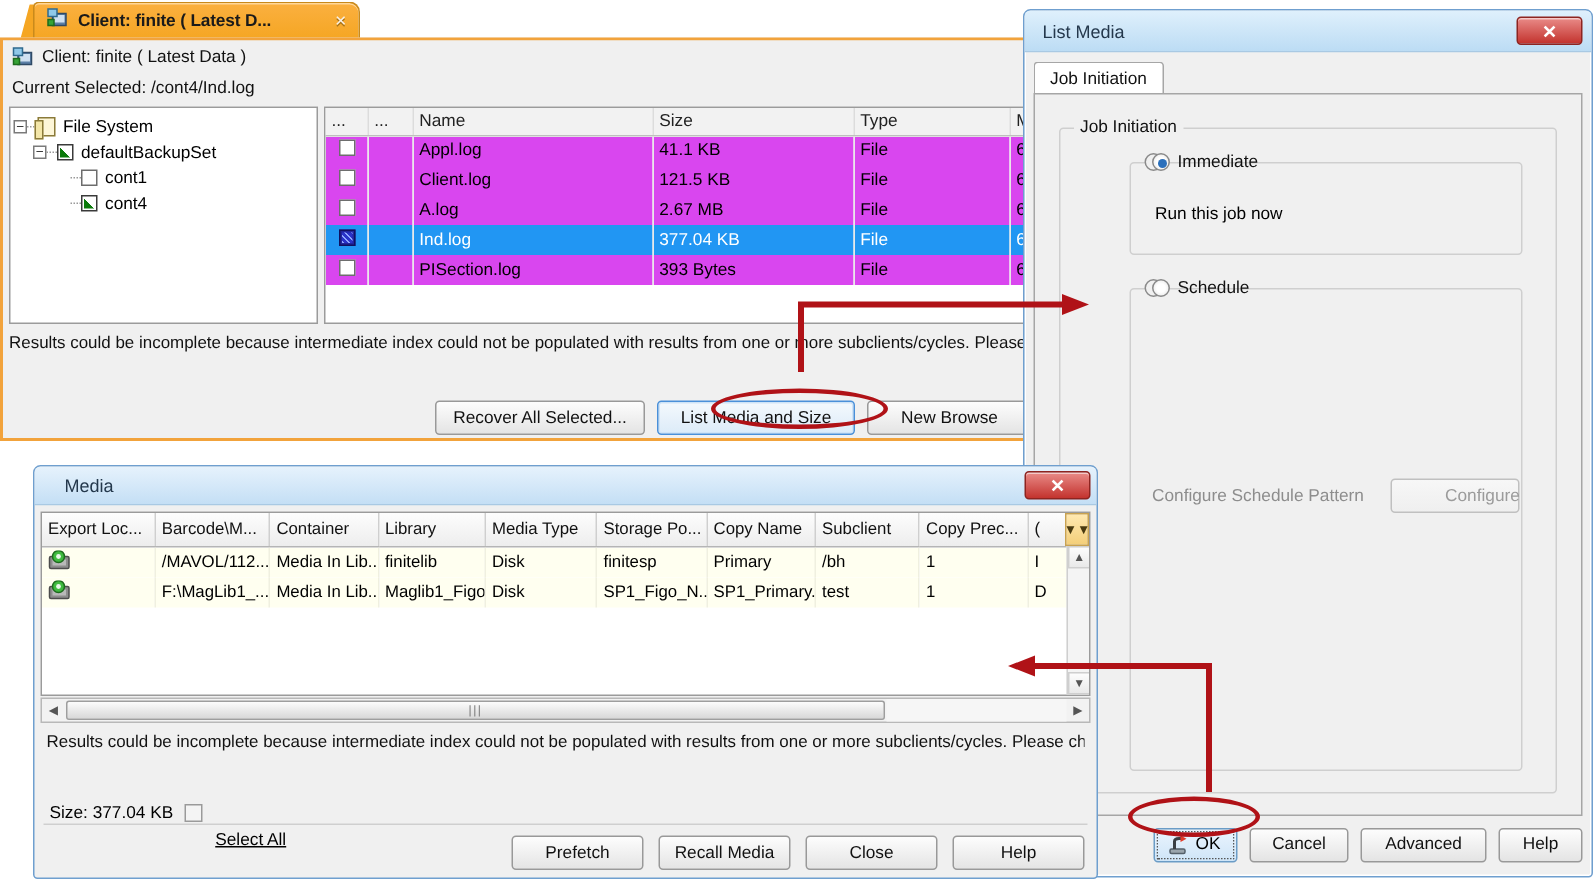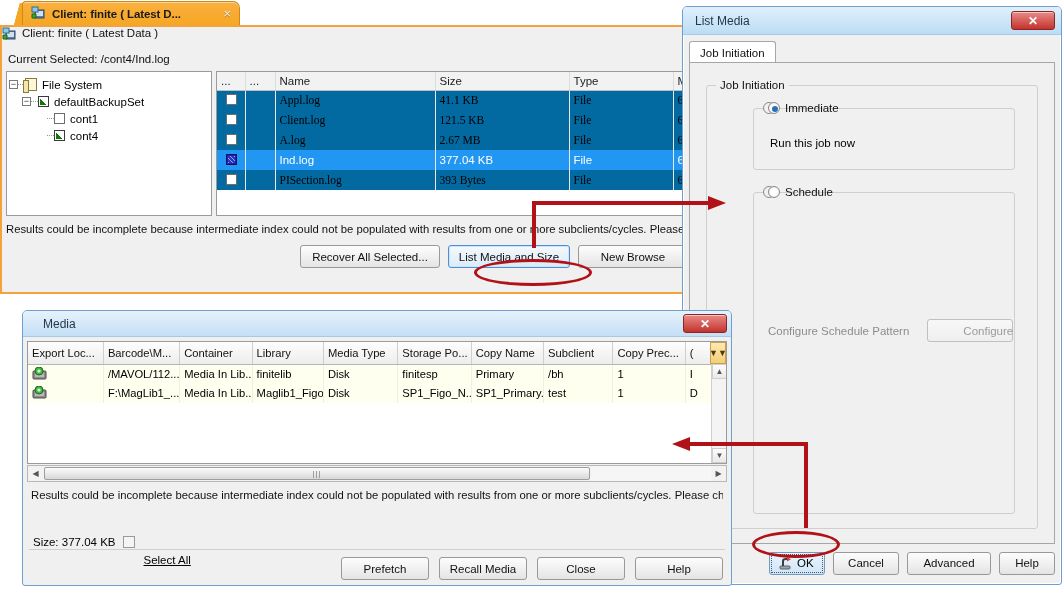--- a/index.html
+++ b/index.html
@@ -43,21 +43,21 @@
     color: #f6f0e8; font-weight: normal; cursor: pointer;
     text-shadow: 0 1px 0 #a8741a;
   }
   .client-body {
     position: absolute; left: 0; top: 25px; width: 694px; height: 269px;
     background: #f0f0f0;
     border: 2px solid #f2a33c;
     border-top-width: 2px;
   }
   .client-header {
-    height: 22px; display: flex; align-items: flex-start; 
+    height: 22px; display: flex; align-items: center; padding-left: 6px;
     font-size: 11.5px; color: #111;
     background: #f0f0f0;
   }
   .client-sub {
     height: 20px; display: flex; align-items: center; padding-left: 6px;
     font-size: 11.5px; color: #111;
   }
   .panes { position: absolute; left: 4px; top: 44px; width: 684px; height: 145px; display: flex; }
   .tree-pane {
     width: 206px; height: 145px; background: #ffffff;
@@ -107,30 +107,30 @@
   table.flist { border-collapse: collapse; width: 100%; table-layout: fixed; }
   table.flist th {
     background: #f2f2f2; border-bottom: 1px solid #bfbfbf; border-right: 1px solid #dcdcdc;
     font-weight: normal; font-size: 11.5px; text-align: left; padding: 2px 4px; height: 18px;
     color: #222;
   }
   table.flist td {
     font-size: 11.5px; padding: 1px 4px; height: 20px; border-right: 1px solid #e8e8e8;
     white-space: nowrap; overflow: hidden;
   }
-  table.flist tr.row td { background: #0369a1; font-family: Liberation Serif, serif; }
+  table.flist tr.row td { background: #d946ef; }
   table.flist tr.sel td { background: #2196f3; color: #ffffff; }
   .cbcell { width: 26px; text-align: center; padding-left: 5px !important; }
 
   .msgbar {
     position: absolute; left: 4px; top: 196px; width: 684px; height: 18px;
     font-size: 11.3px; color: #111; white-space: nowrap; overflow: hidden;
   }
   .client-buttons {
-    position: absolute; left: 4px; top: 218px; width: 684px; height: 26px;
+    position: absolute; left: 4px; top: 240px; width: 684px; height: 26px;
     display: flex; justify-content: flex-end; gap: 8px; padding-right: 2px;
   }
   .btn {
     background: linear-gradient(#fdfdfd, #e4e4e4);
     border: 1px solid #999; border-radius: 3px;
     font-size: 11.5px; color: #111; padding: 0 12px; height: 23px;
     display: inline-flex; align-items: center; justify-content: center;
     cursor: pointer; white-space: nowrap;
   }
   .btn.focusborder { border: 1px solid #4a90d9; box-shadow: inset 0 0 0 1px #cfe4f7; background: linear-gradient(#f4f9fd, #dcebf8); }
@@ -411,21 +411,21 @@
               </tr>
             </tbody>
           </table>
         </div>
       </div>
 
       <div class="msgbar">Results could be incomplete because intermediate index could not be populated with results from one or more subclients/cycles. Please che</div>
 
       <div class="client-buttons">
         <div class="btn" style="width:140px">Recover All Selected...</div>
-        <div class="btn focusborder" style="width:122px">List Media and Size</div>
+        <div class="btn focusborder" style="width:132px">List Media and Size</div>
         <div class="btn" style="width:110px">New Browse</div>
       </div>
     </div>
   </div>
 
   <div class="listmedia">
     <div class="lm-title">
       <span class="t">List Media</span>
       <span class="winclose">✕</span>
     </div>

